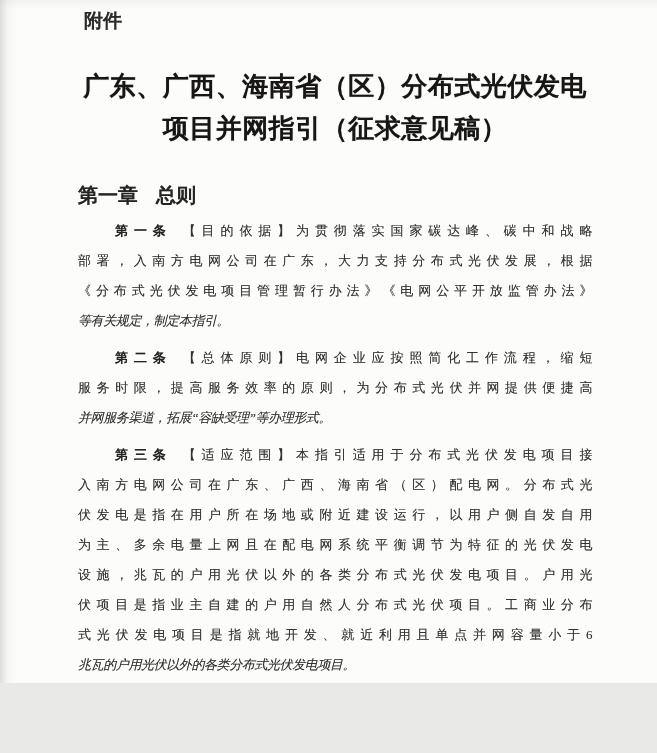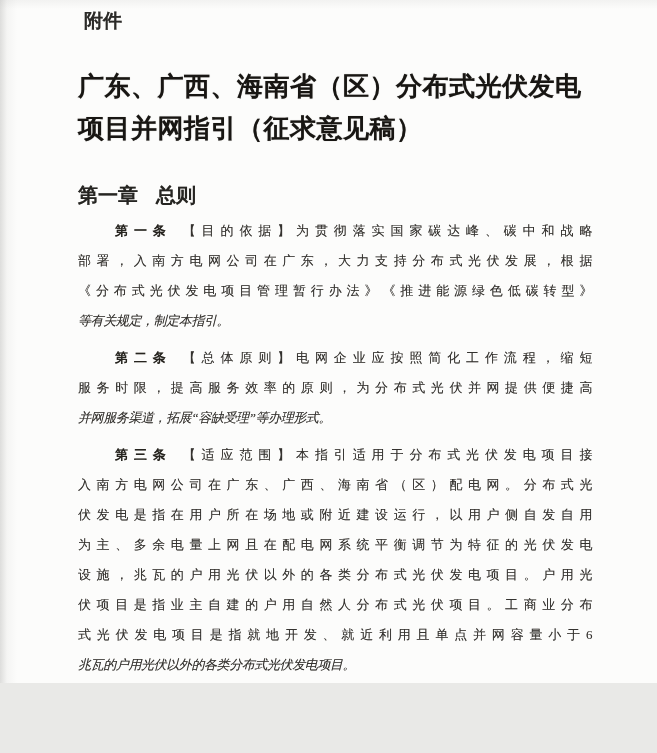--- a/index.html
+++ b/index.html
@@ -25,21 +25,21 @@
     pointer-events:none;
   }
   .attachment{
     margin:8px 0 0 84px;
     font-family:"DejaVu Sans","Liberation Sans",sans-serif;
     font-weight:700;font-size:19px;line-height:24px;color:#2b2a28;
     text-shadow:0 0 0.6px rgba(60,56,50,0.5);
   }
   .title{
     margin:34px auto 0;width:514px;margin-left:78px;
-    font-weight:700;font-size:26px;line-height:42px;
+    text-align:center;font-weight:700;font-size:26px;line-height:42px;
     color:#181613;letter-spacing:0.5px;
     text-shadow:0 0 0.7px rgba(40,36,30,0.55);
   }
   .chapter{
     margin:30px 0 0 78px;width:514px;text-align:left;
     font-family:"DejaVu Sans","Liberation Sans",sans-serif;
     font-weight:700;font-size:20px;line-height:30px;color:#262522;
     text-shadow:0 0 0.6px rgba(50,46,40,0.5);
   }
   .chapter .chap-num{margin-right:0.9em;}
@@ -79,21 +79,21 @@
 
   <div class="chapter">
     <span class="chap-num">第一章</span><span>总则</span>
   </div>
 
   <div class="bodytext">
 
     <div class="para">
       <p class="bline first"><span class="para-num">第一条</span><span>【目的依据】为贯彻落实国家碳达峰、碳中和战略</span></p>
       <p class="bline">部署，入南方电网公司在广东，大力支持分布式光伏发展，根据</p>
-      <p class="bline">《分布式光伏发电项目管理暂行办法》《推进能源绿色低碳转型》</p>
+      <p class="bline">《分布式光伏发电项目管理暂行办法》《电网公平开放监管办法》</p>
       <p class="bline last">等有关规定，制定本指引。</p>
     </div>
 
     <div class="para">
       <p class="bline first"><span class="para-num">第二条</span><span>【总体原则】电网企业应按照简化工作流程，缩短</span></p>
       <p class="bline">服务时限，提高服务效率的原则，为分布式光伏并网提供便捷高</p>
       <p class="bline last">并网服务渠道，拓展“容缺受理”等办理形式。</p>
     </div>
 
     <div class="para">

